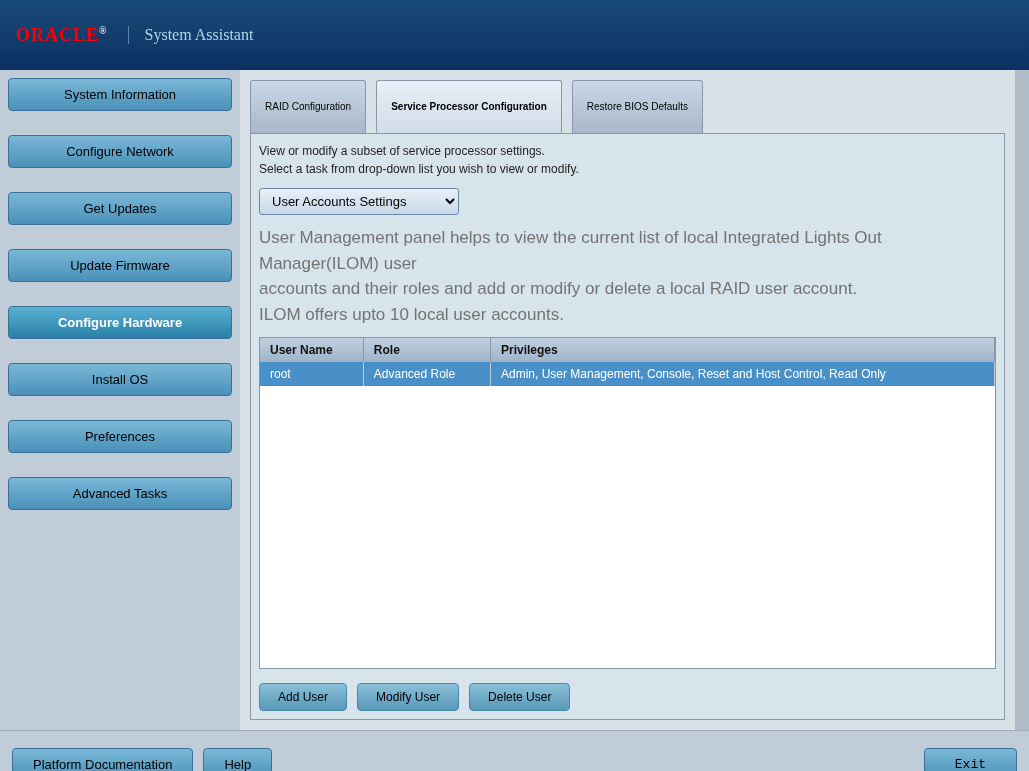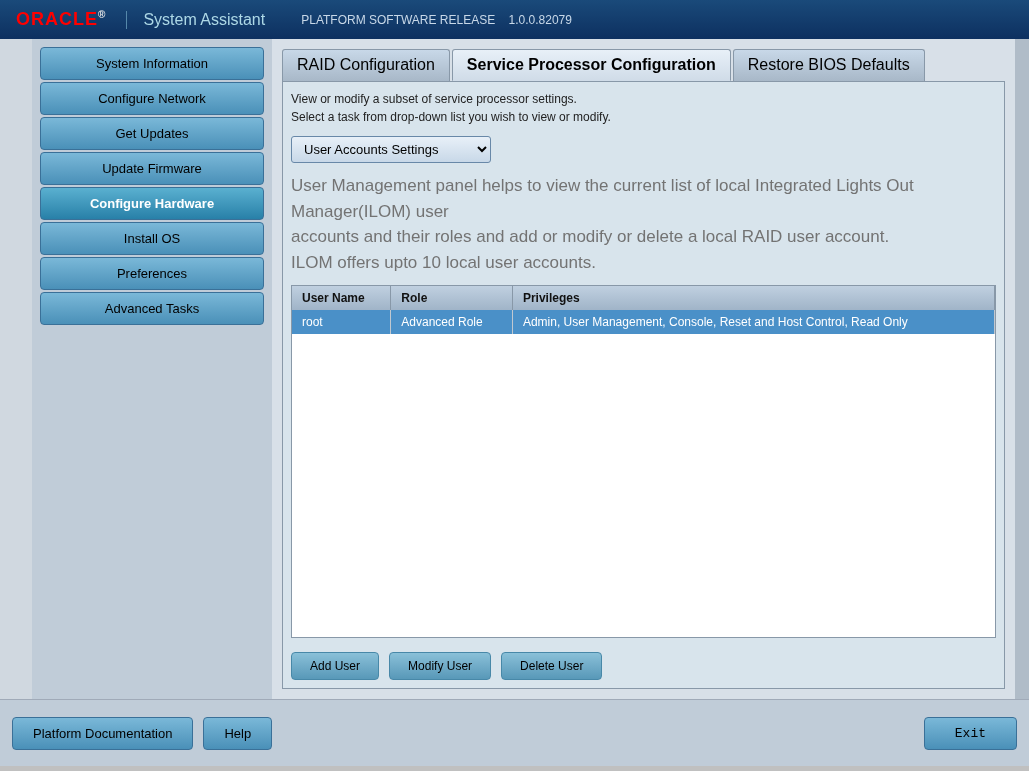--- a/index.html
+++ b/index.html
@@ -8,25 +8,26 @@
       font-size: 13px;
       background: #c0c0c0;
       width: 1029px;
       height: 771px;
       overflow: hidden;
     }
 
     
     #header {
       background: linear-gradient(180deg, #1a4a7a 0%, #0d3060 100%);
-      height: 39px;
+      height: 70px;
       display: flex;
       align-items: center;
       padding: 0 16px;
       gap: 16px;
+      font-family: Liberation Serif, serif;
     }
     #oracle-logo {
       color: #e8e8e8;
       font-size: 18px;
       font-weight: bold;
       letter-spacing: 1px;
     }
     #oracle-logo span {
       color: #ff0000;
       font-weight: bold;
@@ -57,22 +58,21 @@
       background: #d0d8e0;
     }
 
     
     #sidebar {
       width: 240px;
       background: #c0ccd8;
       padding: 8px;
       display: flex;
       flex-direction: column;
-      gap: 2px;
-      margin-left: 32px;
+      gap: 24px;
     }
     .sidebar-btn {
       background: linear-gradient(180deg, #7ab8d8 0%, #4a90b8 100%);
       border: 1px solid #3a7098;
       border-radius: 4px;
       color: #000;
       padding: 8px 12px;
       text-align: center;
       cursor: pointer;
       font-size: 13px;
@@ -96,25 +96,25 @@
     
     #tabs {
       display: flex;
       gap: 0;
       margin-bottom: 0;
     }
     .tab {
       background: linear-gradient(180deg, #c8d8e8 0%, #a8b8c8 100%);
       border: 1px solid #8898a8;
       border-bottom: none;
-      padding: 6px 14px;
-      cursor: pointer;
-      font-size: 16px;
+      padding: 20px 14px;
+      cursor: pointer;
+      font-size: 10px;
       border-radius: 3px 3px 0 0;
-      margin-right: 2px;
+      margin-right: 10px;
     }
     .tab.active {
       background: linear-gradient(180deg, #e8f0f8 0%, #d0dce8 100%);
       border-bottom: 1px solid #d0dce8;
       font-weight: bold;
       z-index: 2;
       text-align: center;
     }
 
     
@@ -248,25 +248,20 @@
     }
   </style>
 </head>
 <body>
 
 <div id="header">
   <div id="oracle-logo">
     <span>ORACLE</span><span class="reg">®</span>
   </div>
   <div id="app-title">System Assistant</div>
-  <div id="release-info">
-    <span>PLATFORM SOFTWARE RELEASE</span>
-    &nbsp;&nbsp;
-    <span>1.0.0.82079</span>
-  </div>
 </div>
 
 <div id="main">
 
   <div id="sidebar">
     <button class="sidebar-btn">System Information</button>
     <button class="sidebar-btn">Configure Network</button>
     <button class="sidebar-btn">Get Updates</button>
     <button class="sidebar-btn">Update Firmware</button>
     <button class="sidebar-btn active">Configure Hardware</button>

